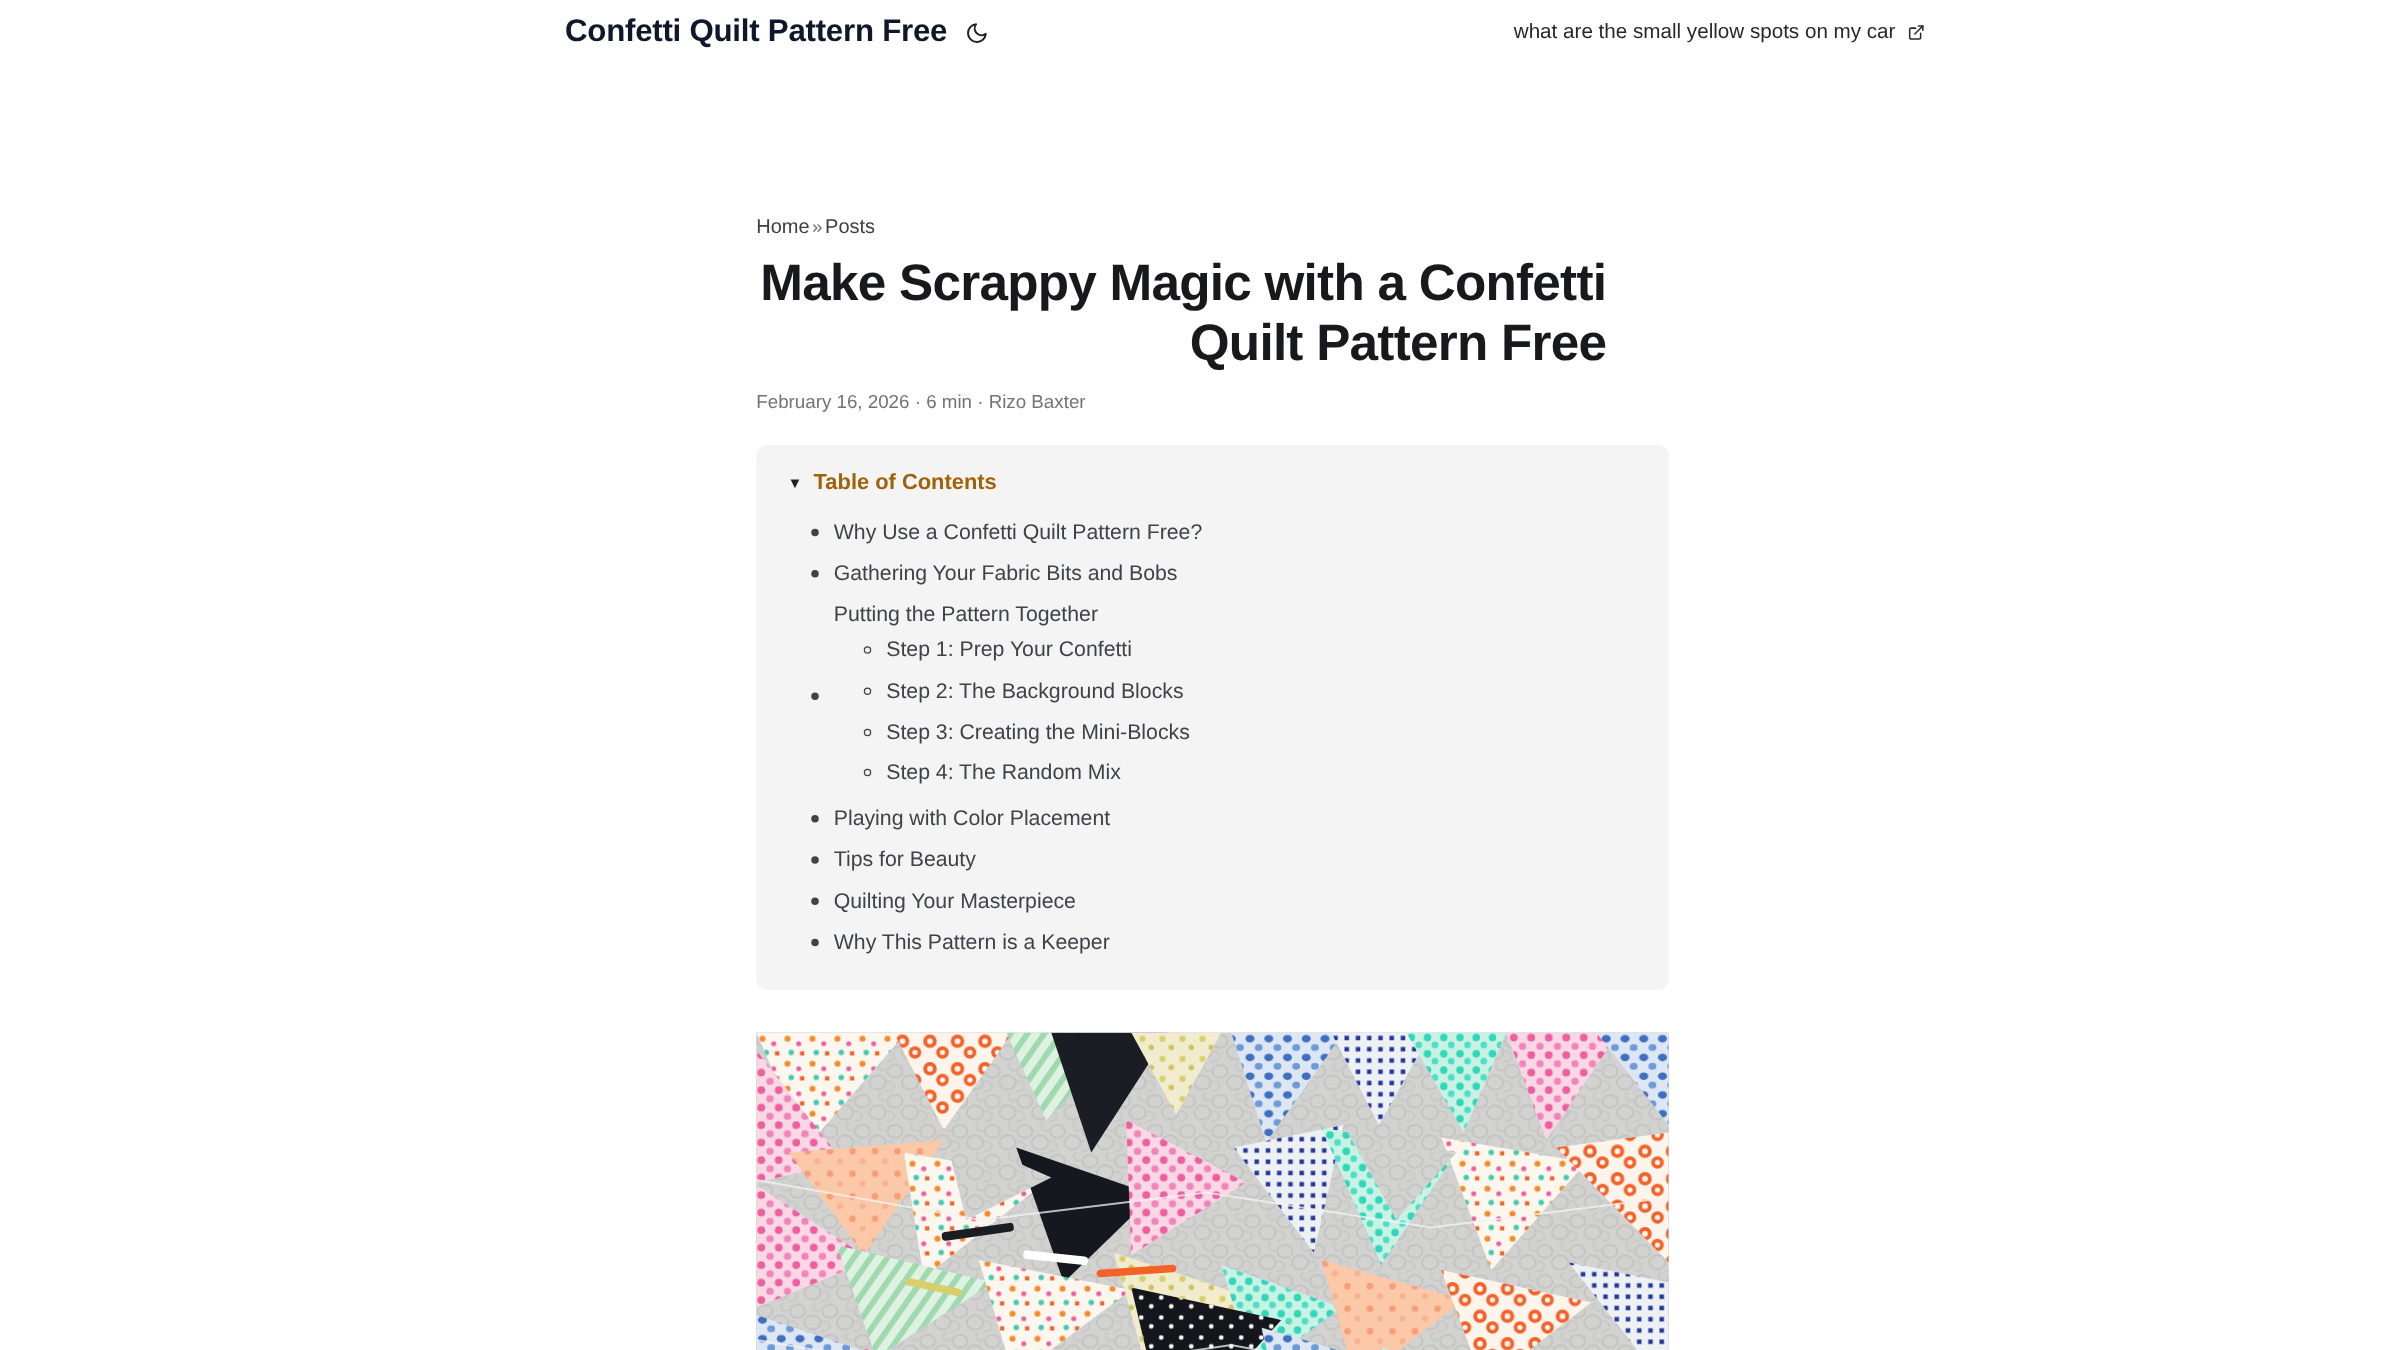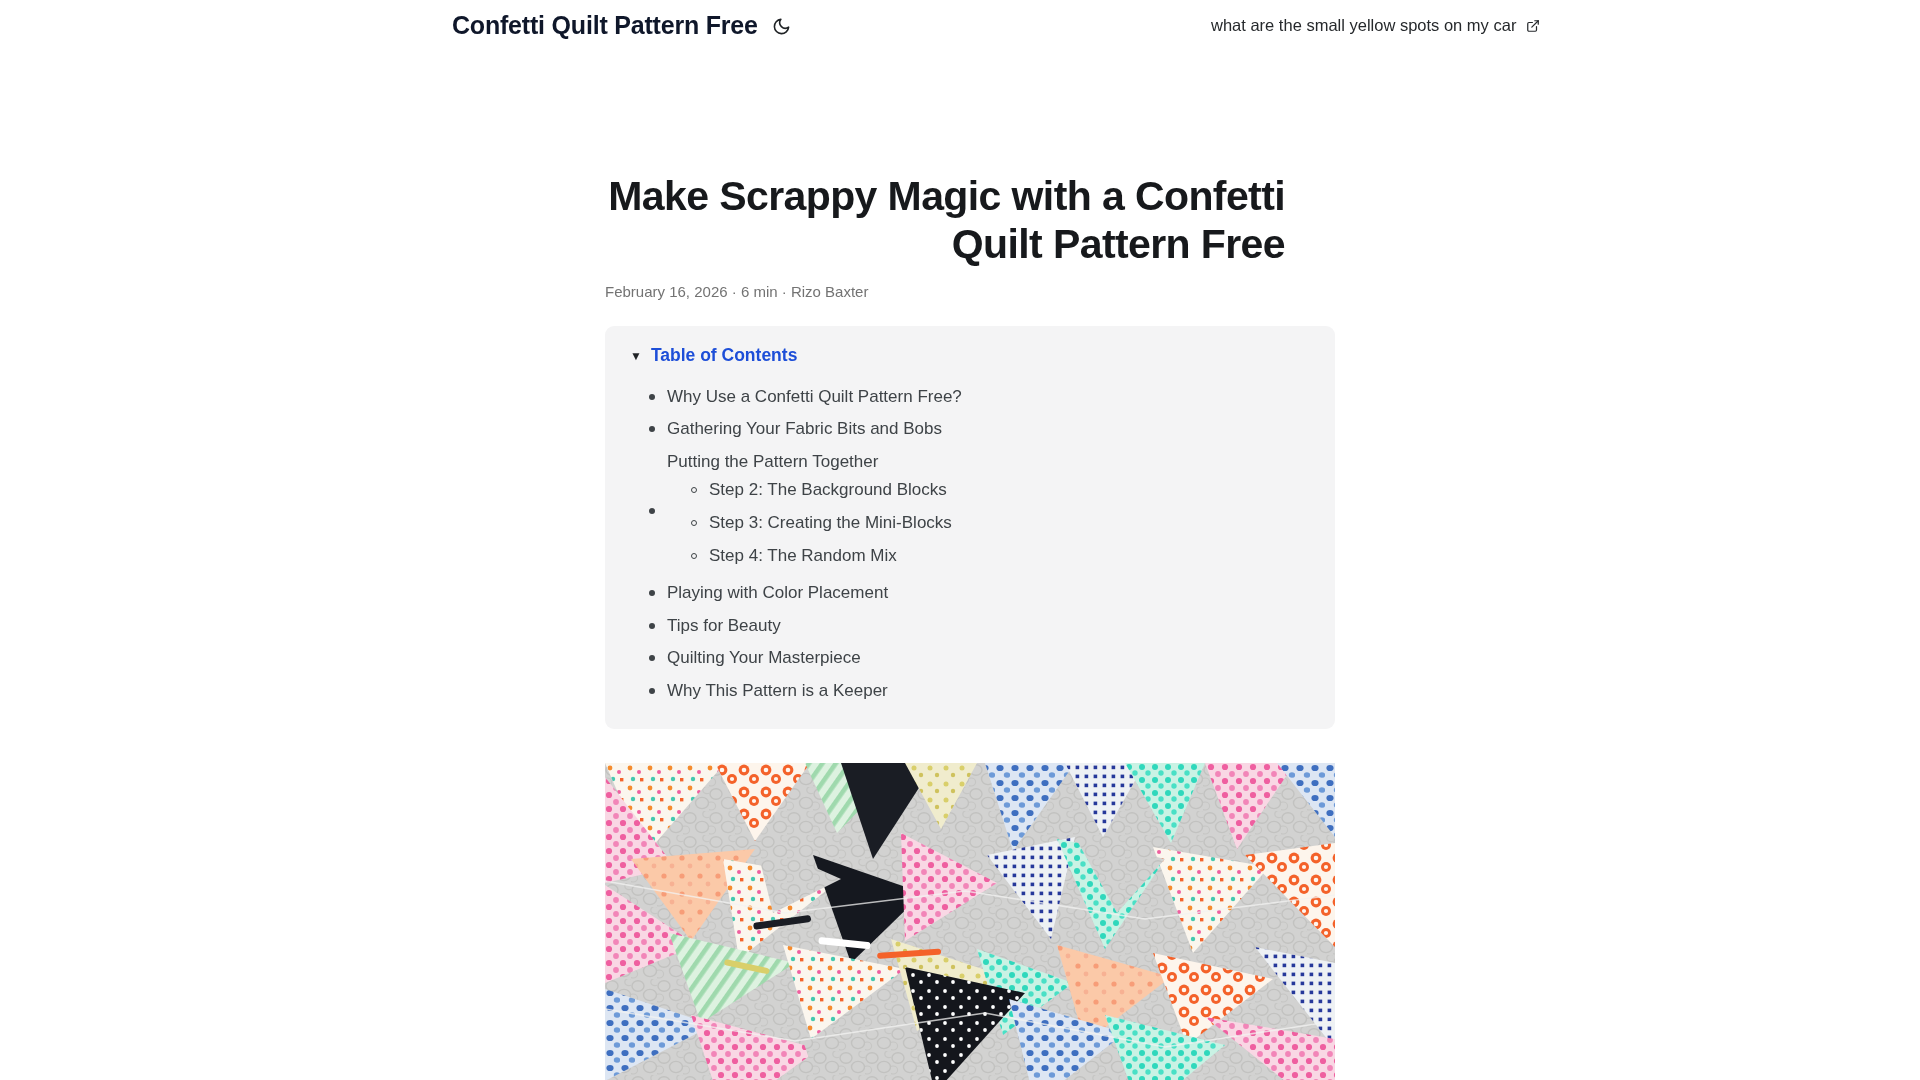--- a/index.html
+++ b/index.html
@@ -135,21 +135,21 @@
   }
   .toc-caret {
     font-size: 12px;
     color: #1f2225;
     line-height: 1;
     margin-top: 1px;
   }
   .toc-title {
     font-size: 17.5px;
     font-weight: bold;
-    color: #1d4ed8;
+    color: #a16207;
   }
   ul.toc-list {
     list-style: none;
     margin: 10px 0 0 0;
     padding: 0 0 0 40px;
   }
   ul.toc-list li {
     position: relative;
     font-size: 17px;
     color: #3e4347;
@@ -231,20 +231,23 @@
         <line x1="10" y1="14" x2="21" y2="3"></line>
       </svg>
     </span>
   </div>
 
 </header>
 
 <div class="page-wrap">
   <main class="article">
 
+    <nav class="breadcrumb">
+      <a>Home</a><span class="sep">»</span><a>Posts</a>
+    </nav>
 
     <h1 class="post-title">Make Scrappy Magic with a Confetti Quilt Pattern Free</h1>
 
     <div class="post-meta">February 16, 2026 · 6 min · Rizo Baxter</div>
 
     <section class="toc-box">
 
       <div class="toc-header">
         <span class="toc-caret">▼</span>
         <span class="toc-title">Table of Contents</span>
@@ -261,20 +264,24 @@
         <li>
           <span class="bullet"></span>
           <a class="toc-link">Gathering Your Fabric Bits and Bobs</a>
         </li>
 
         <li>
           <span class="bullet"></span>
           <a class="toc-link">Putting the Pattern Together</a>
 
           <ul class="toc-sub">
+            <li>
+              <span class="bullet-hollow"></span>
+              <a class="toc-link">Step 1: Prep Your Confetti</a>
+            </li>
             <li>
               <span class="bullet-hollow"></span>
               <a class="toc-link">Step 2: The Background Blocks</a>
             </li>
             <li>
               <span class="bullet-hollow"></span>
               <a class="toc-link">Step 3: Creating the Mini-Blocks</a>
             </li>
             <li>
               <span class="bullet-hollow"></span>

